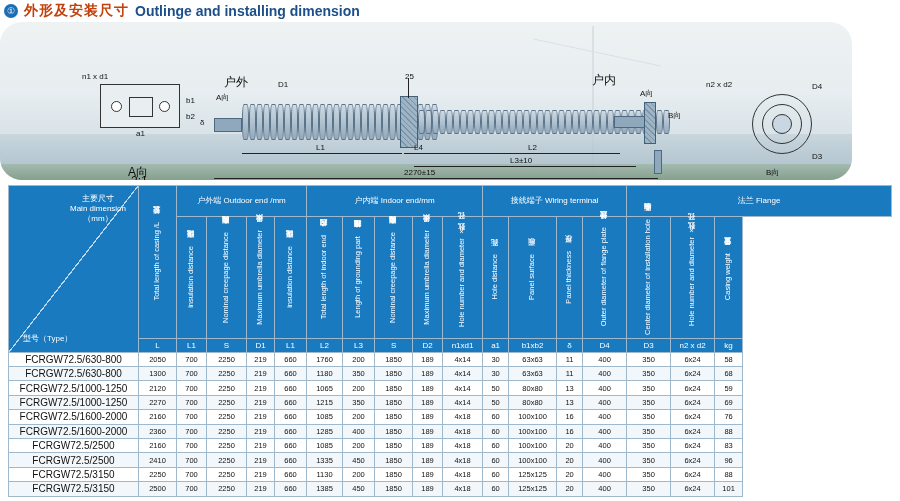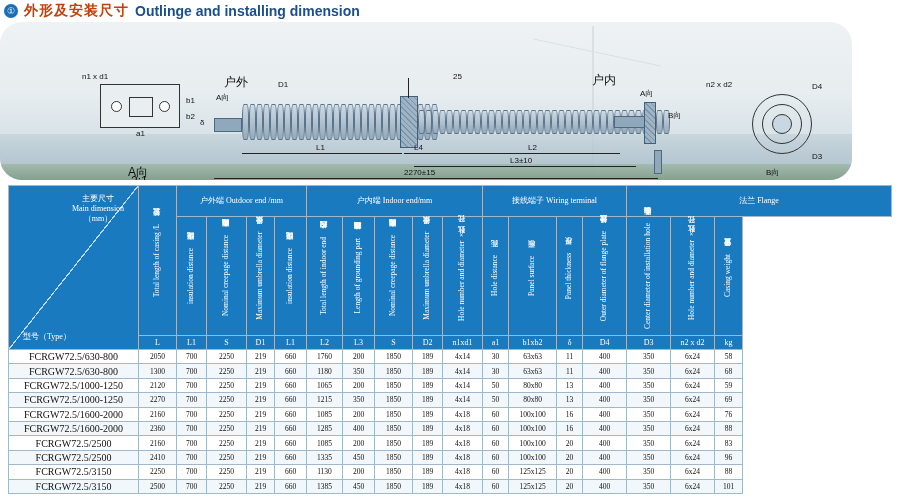--- a/index.html
+++ b/index.html
@@ -85,21 +85,20 @@
 
   .flange-circle{
     position:absolute;border:1px solid #333;border-radius:50%;
   }
 
   
   .tbl{
     position:absolute;left:8px;top:185px;width:884px;
     border-collapse:collapse;font-size:7.5px;color:#111;
     table-layout:fixed;
-    font-family:Liberation Serif, serif;
   }
   .tbl th,.tbl td{
     border:1px solid #9fb8cc;padding:0;text-align:center;vertical-align:middle;
   }
   .tbl thead th{
     background:#1a7ac0;color:#fff;font-weight:normal;line-height:1.15;
   }
   .grp-row th{height:30px;font-size:8px;}
   .sub-row th{height:118px;}
   .sym-row th{height:13px;font-size:8px;background:#1a7ac0;}
@@ -147,21 +146,21 @@
     <div class="dlabel" style="left:186px;top:74px;">b1</div>
     <div class="dlabel" style="left:186px;top:90px;">b2</div>
     <div class="dlabel cn" style="left:128px;top:142px;">A向</div>
     <div class="scale-lbl" style="left:131px;top:152px;">2:1</div>
 
     <div class="dlabel cn" style="left:224px;top:52px;">户外</div>
     <div class="dlabel cn" style="left:592px;top:50px;">户内</div>
     <div class="dlabel" style="left:216px;top:70px;">A向</div>
     <div class="dlabel" style="left:640px;top:66px;">A向</div>
     <div class="dlabel" style="left:278px;top:58px;">D1</div>
-    <div class="dlabel" style="left:405px;top:50px;margin-left:48px;">25</div>
+    <div class="dlabel" style="left:405px;top:50px;">25</div>
     <div class="dlabel" style="left:200px;top:96px;">δ</div>
 
     <div class="ins-core" style="left:214px;top:96px;width:26px;height:12px;"></div>
     <div class="shed-group" style="left:242px;top:82px;">
       <div class="shed"></div>
         <div class="shed"></div>
         <div class="shed"></div>
         <div class="shed"></div>
       <div class="shed"></div>
         <div class="shed"></div>

